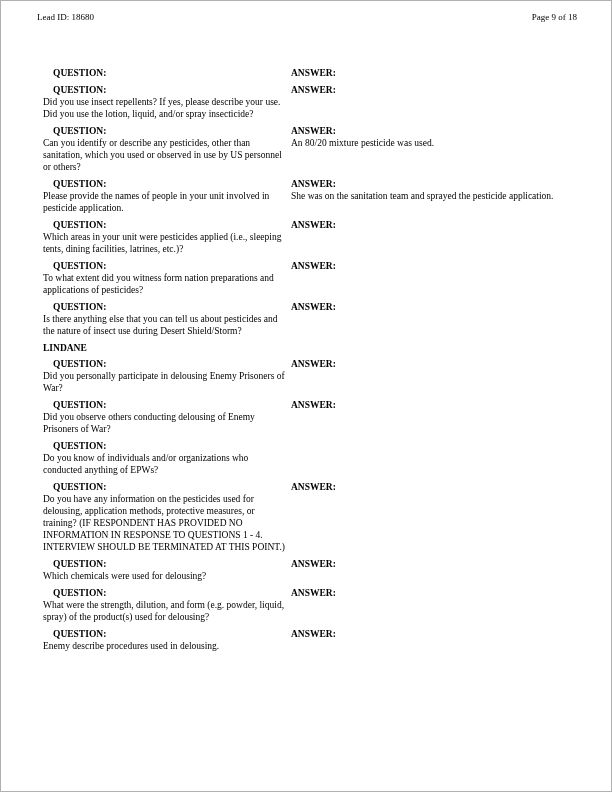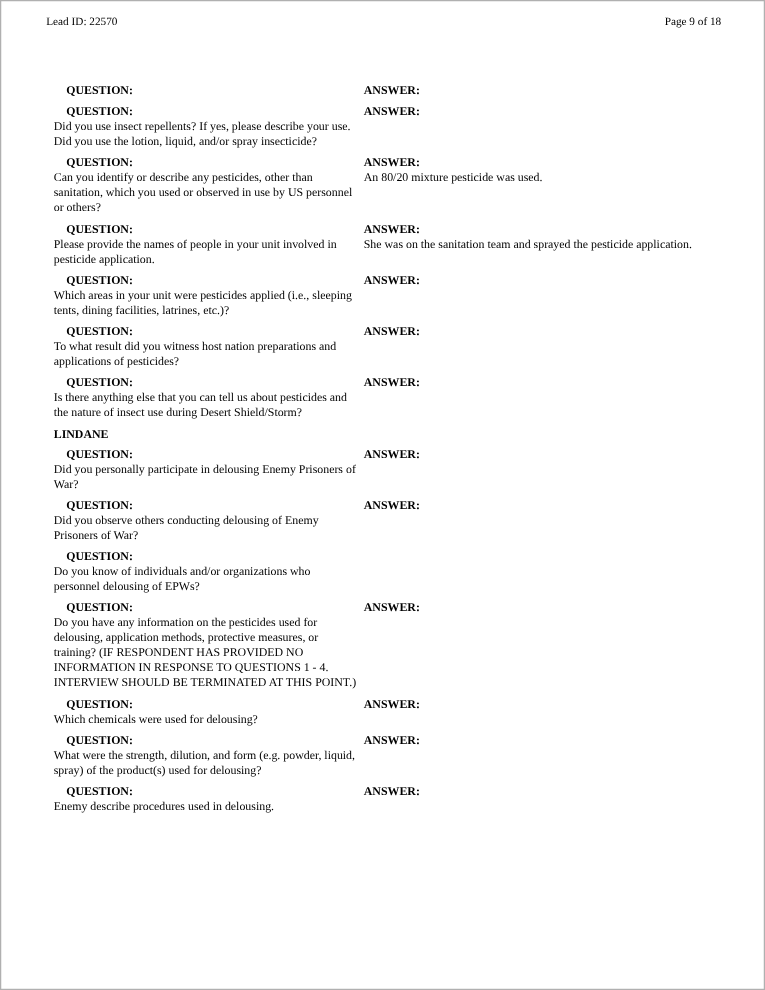--- a/index.html
+++ b/index.html
@@ -66,21 +66,21 @@
     line-height: 12px;
     margin: 1px 0 4px 0;
   }
 </style>
 </head>
 <body>
 
 <div class="page">
 
   <div class="header">
-    <span>Lead ID: 22570</span>
+    <span>Lead ID: 18680</span>
     <span>Page  9 of  18</span>
   </div>
 
   <div class="content">
       <div class="qa-row">
       <div class="q-col">
         <div class="label">QUESTION:</div>
       </div>
       <div class="a-col">
         <div class="label">ANSWER:</div>
@@ -122,21 +122,21 @@
         <div class="label">QUESTION:</div>
         <div class="q-text">Which areas in your unit were pesticides applied (i.e., sleeping tents, dining facilities, latrines, etc.)?</div>
       </div>
       <div class="a-col">
         <div class="label">ANSWER:</div>
       </div>
     </div>
       <div class="qa-row">
       <div class="q-col">
         <div class="label">QUESTION:</div>
-        <div class="q-text">To what result did you witness host nation preparations and applications of pesticides?</div>
+        <div class="q-text">To what extent did you witness form nation preparations and applications of pesticides?</div>
       </div>
       <div class="a-col">
         <div class="label">ANSWER:</div>
         <div class="a-text"></div>
       </div>
     </div>
       <div class="qa-row">
       <div class="q-col">
         <div class="label">QUESTION:</div>
         <div class="q-text">Is there anything else that you can tell us about pesticides and the nature of insect use during Desert Shield/Storm?</div>
@@ -163,21 +163,21 @@
         <div class="q-text">Did you observe others conducting delousing of Enemy Prisoners of War?</div>
       </div>
       <div class="a-col">
         <div class="label">ANSWER:</div>
         <div class="a-text"></div>
       </div>
     </div>
       <div class="qa-row">
       <div class="q-col">
         <div class="label">QUESTION:</div>
-        <div class="q-text">Do you know of individuals and/or organizations who personnel delousing of EPWs?</div>
+        <div class="q-text">Do you know of individuals and/or organizations who conducted anything of EPWs?</div>
       </div>
       <div class="a-col">
         <div class="label"></div>
         <div class="a-text"></div>
       </div>
     </div>
       <div class="qa-row">
       <div class="q-col">
         <div class="label">QUESTION:</div>
         <div class="q-text">Do you have any information on the pesticides used for delousing, application methods, protective measures, or training?  (IF RESPONDENT HAS PROVIDED NO INFORMATION IN RESPONSE TO QUESTIONS 1 - 4. INTERVIEW SHOULD BE TERMINATED AT THIS POINT.)</div>

